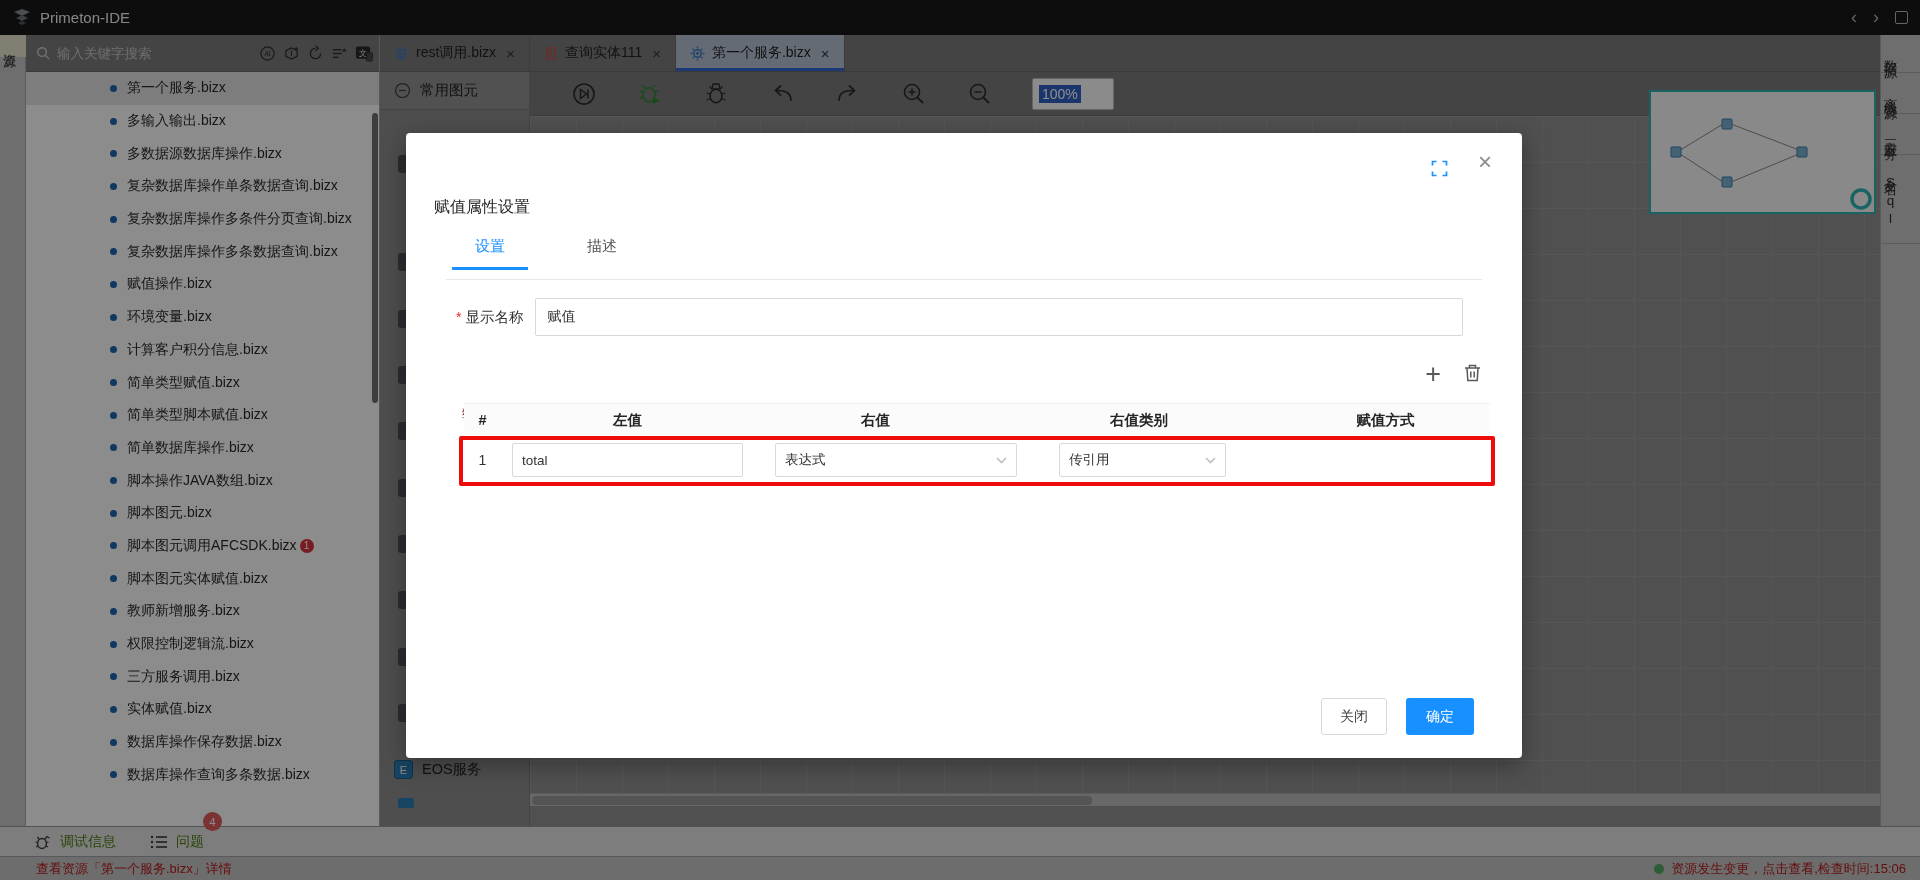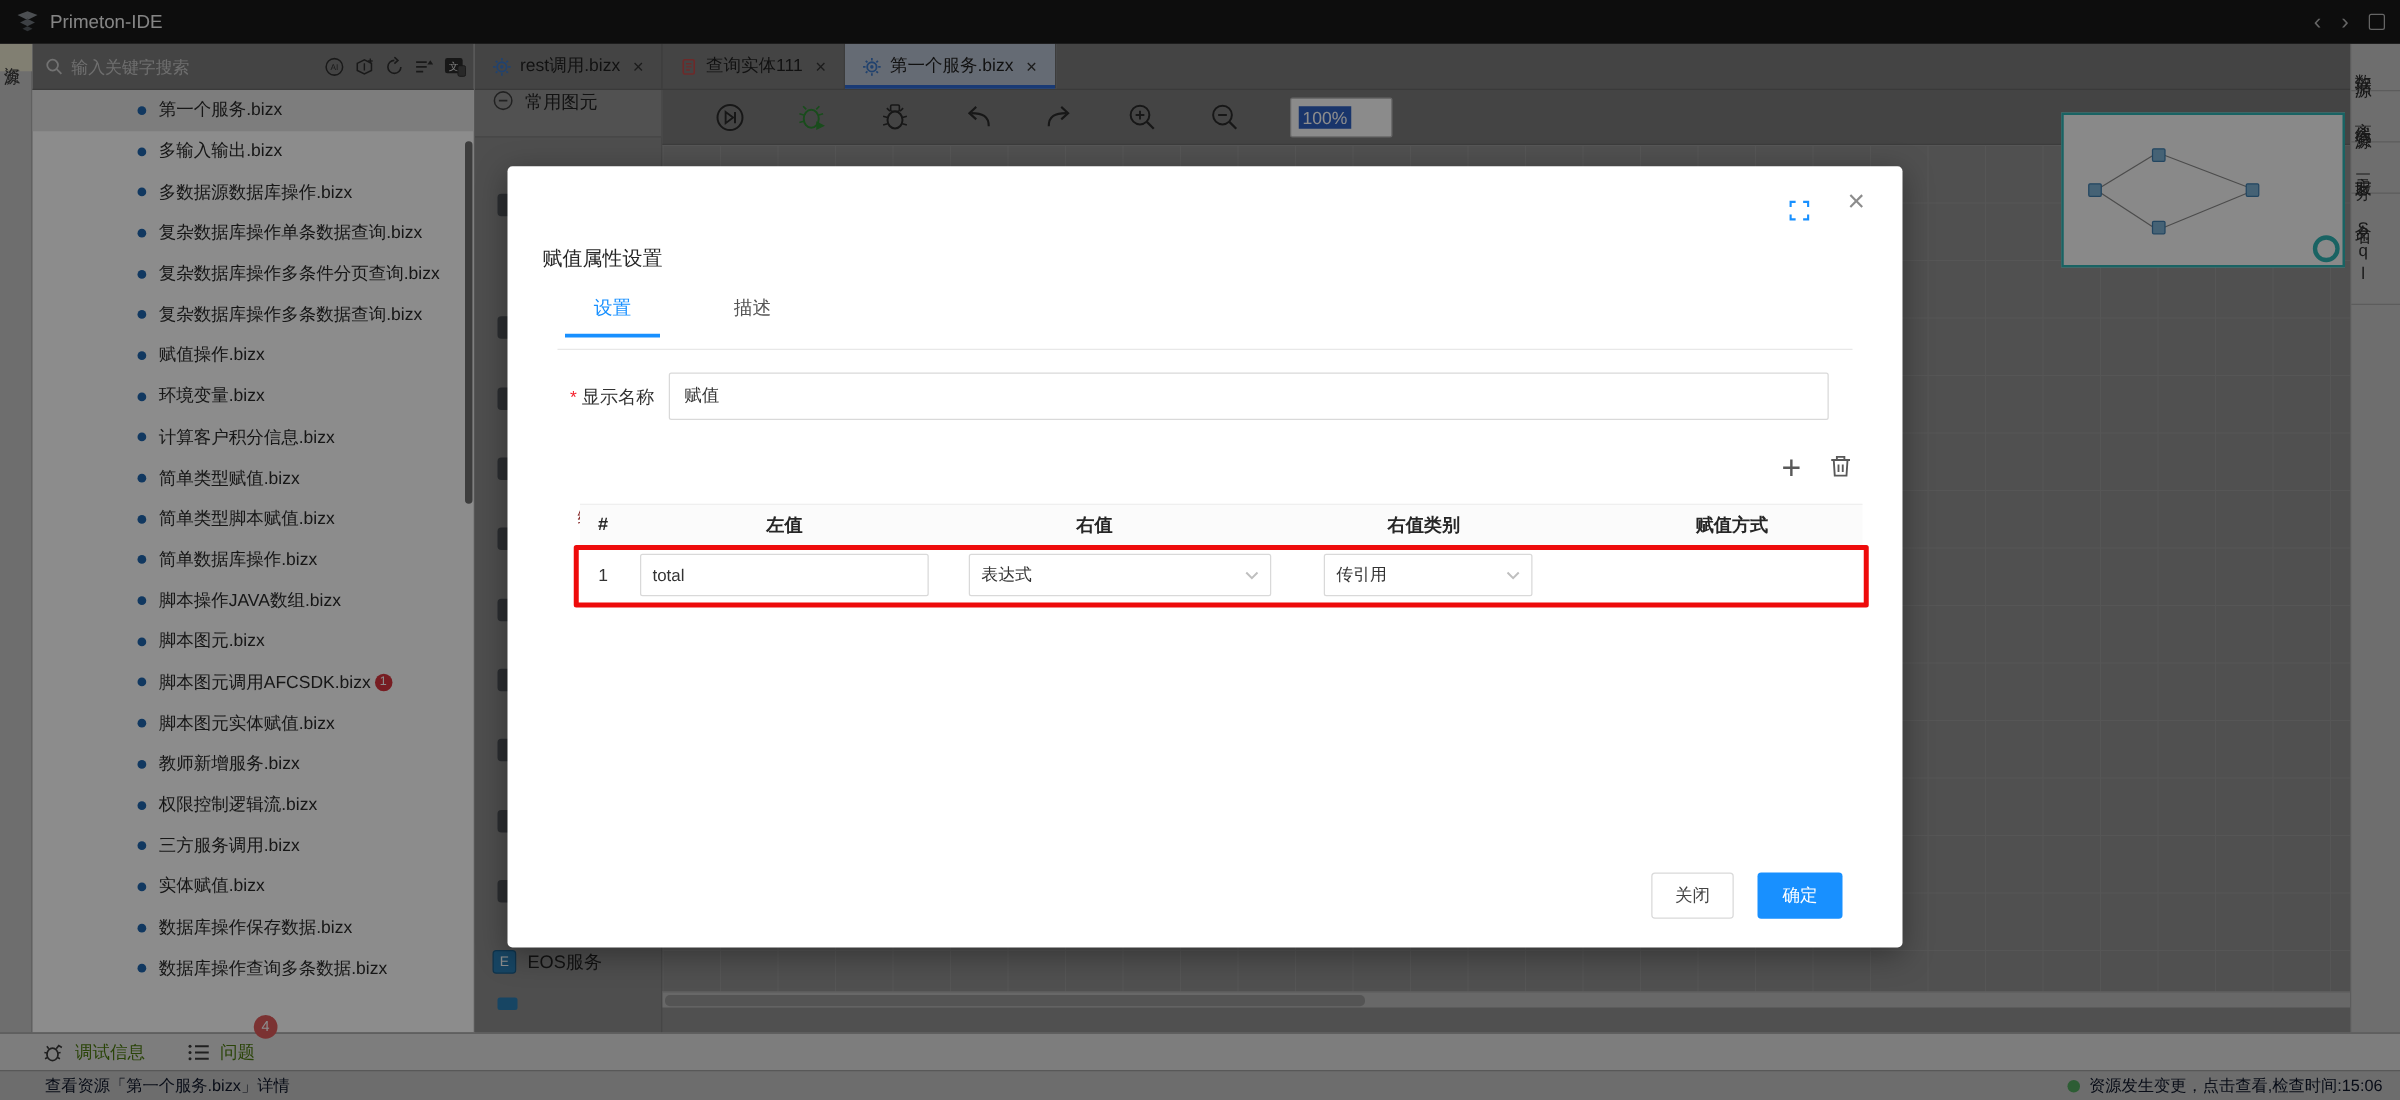--- a/index.html
+++ b/index.html
@@ -35,21 +35,21 @@
 
   
   .tabsbar { position:absolute; left:380px; top:35px; width:1500px; height:37px; background:#7d7d7d; display:flex; align-items:stretch; border-bottom:1px solid #6a6a6a; }
   .etab { display:flex; align-items:center; gap:7px; padding:0 14px; border-right:1px solid #6d6d6d; font-size:14px; color:#1f1f1f; cursor:pointer; position:relative; }
   .etab.active { background:#b9c3d3; }
   .etab.active::after { content:""; position:absolute; left:0; right:0; bottom:0; height:3px; background:#2e6bd6; }
   .etab-x { color:#333; font-size:15px; margin-left:3px; }
 
   
   .palette { position:absolute; left:380px; top:72px; width:150px; height:754px; background:#8f8f8f; border-right:1px solid #7c7c7c; }
-  .pal-head { height:38px; display:flex; align-items:flex-start; gap:9px; padding:0 0 0 14px; color:#222; font-size:14.5px; border-bottom:1px solid #7c7c7c; background:#949494; }
+  .pal-head { height:38px; display:flex; align-items:center; gap:9px; padding:0 0 0 14px; color:#222; font-size:14.5px; border-bottom:1px solid #7c7c7c; background:#949494; }
   .pal-peek { position:absolute; left:18px; width:18px; height:18px; background:#4f5358; border-radius:3px; }
   .pal-eos { position:absolute; left:14px; top:688px; display:flex; align-items:center; gap:9px; }
   .pal-eos-ico { width:19px; height:19px; border-radius:3px; background:#2a7fb5; color:#fff; font-size:11px; display:flex; align-items:center; justify-content:center; border:1px solid #1c5e8a; }
   .pal-eos-label { font-size:14.5px; color:#222; }
   .pal-peek2 { position:absolute; left:18px; top:726px; width:16px; height:10px; background:#2a7fb5; border-radius:2px; }
 
   
   .canvas { position:absolute; left:530px; top:72px; width:1350px; height:754px; background:#929292; }
   .c-toolbar { position:absolute; left:0; top:0; right:0; height:44px; background:#7d7d7d; border-bottom:1px solid #6d6d6d; display:flex; align-items:center; gap:38px; padding-left:40px; }
   .tb-ico { display:flex; align-items:center; justify-content:center; width:28px; height:28px; cursor:pointer; }
@@ -63,21 +63,21 @@
   .c-hthumb { position:absolute; left:2px; top:2px; width:560px; height:9px; background:#9a9a9a; border-radius:4px; }
 
   
   .right-rail { position:absolute; left:1880px; top:35px; width:40px; height:791px; background:#c8c8c8; border-left:1px solid #a8a8a8; }
   .rr-item { writing-mode:vertical-lr; text-orientation:upright; letter-spacing:3px; font-size:13.5px; color:#2e2e2e; padding:14px 0; width:100%; text-align:center; border-bottom:1px solid #a8a8a8; cursor:pointer; }
 
   
   .debugbar { position:absolute; left:0; top:826px; width:1920px; height:30px; background:#e4e4e4; border-top:1px solid #9a9a9a; display:flex; align-items:center; gap:34px; padding-left:34px; }
   .db-item { display:flex; align-items:center; gap:8px; font-size:14px; color:#4d7c0f; cursor:pointer; position:relative; }
   .db-badge { position:absolute; left:0; top:812px; width:19px; height:19px; border-radius:50%; background:#e05c5c; color:#fff; font-size:11.5px; display:flex; align-items:center; justify-content:center; z-index:6; }
-  .statusbar { position:absolute; left:0; top:856px; width:1920px; height:24px; background:#c6c6c6; border-top:1px solid #a0a0a0; display:flex; align-items:center; padding:0 14px 0 36px; font-size:13px; color:#0f172a; }
+  .statusbar { position:absolute; left:0; top:856px; width:1920px; height:24px; background:#c6c6c6; border-top:1px solid #a0a0a0; display:flex; align-items:center; padding:0 14px 0 36px; font-size:13px; color:#b91c1c; }
   .sb-right { margin-left:auto; display:flex; align-items:center; gap:7px; }
   .sb-dot { width:10px; height:10px; border-radius:50%; background:#52a95f; }
 
   
   .overlay { position:absolute; inset:0; background:rgba(0,0,0,0.45); z-index:40; }
   .modal { position:absolute; left:406px; top:133px; width:1116px; height:625px; background:#ffffff; border-radius:4px; box-shadow:0 6px 24px rgba(0,0,0,.35); z-index:50; }
   .m-title { position:absolute; left:28px; top:24px; font-size:16px; color:#262626;margin-top:40px; }
   .m-expand { position:absolute; right:74px; top:27px; cursor:pointer; }
   .m-close { position:absolute; right:30px; top:17px; font-size:24px; color:#8c8c8c; cursor:pointer; line-height:1; }
   .m-tabs { position:absolute; left:46px; top:104px; display:flex; gap:36px; }

